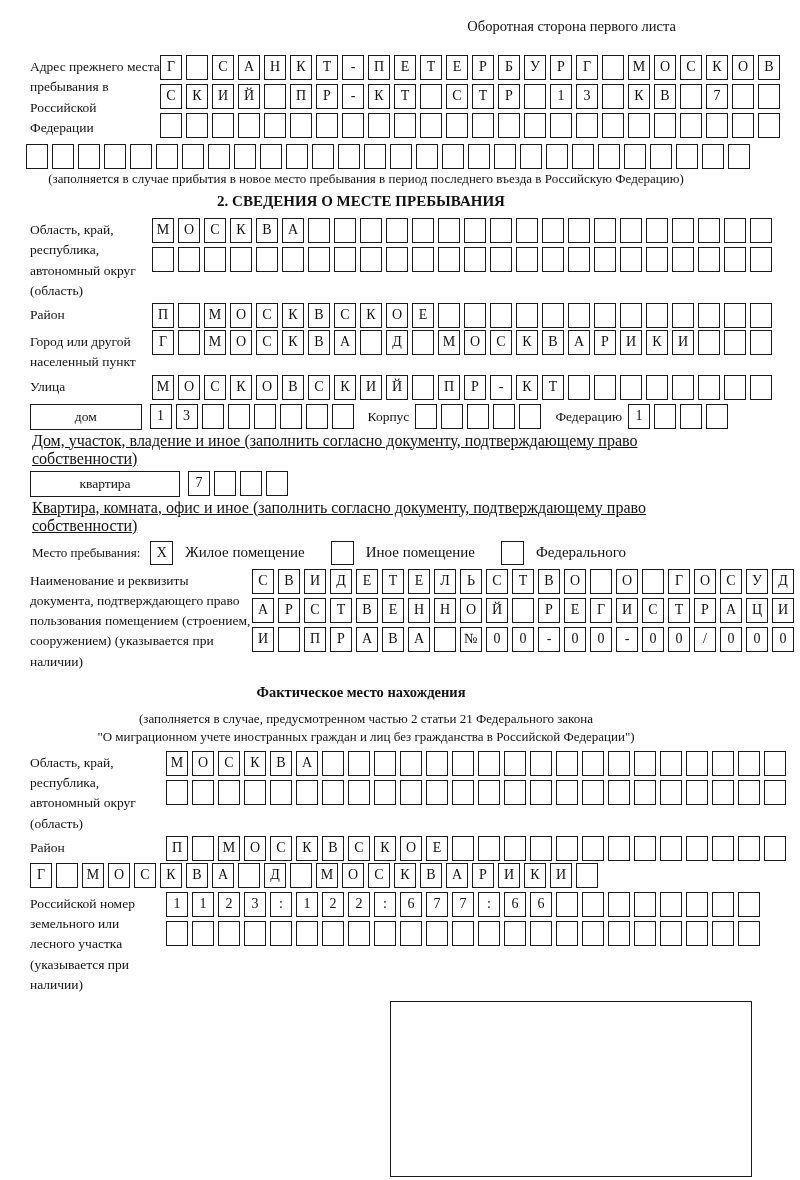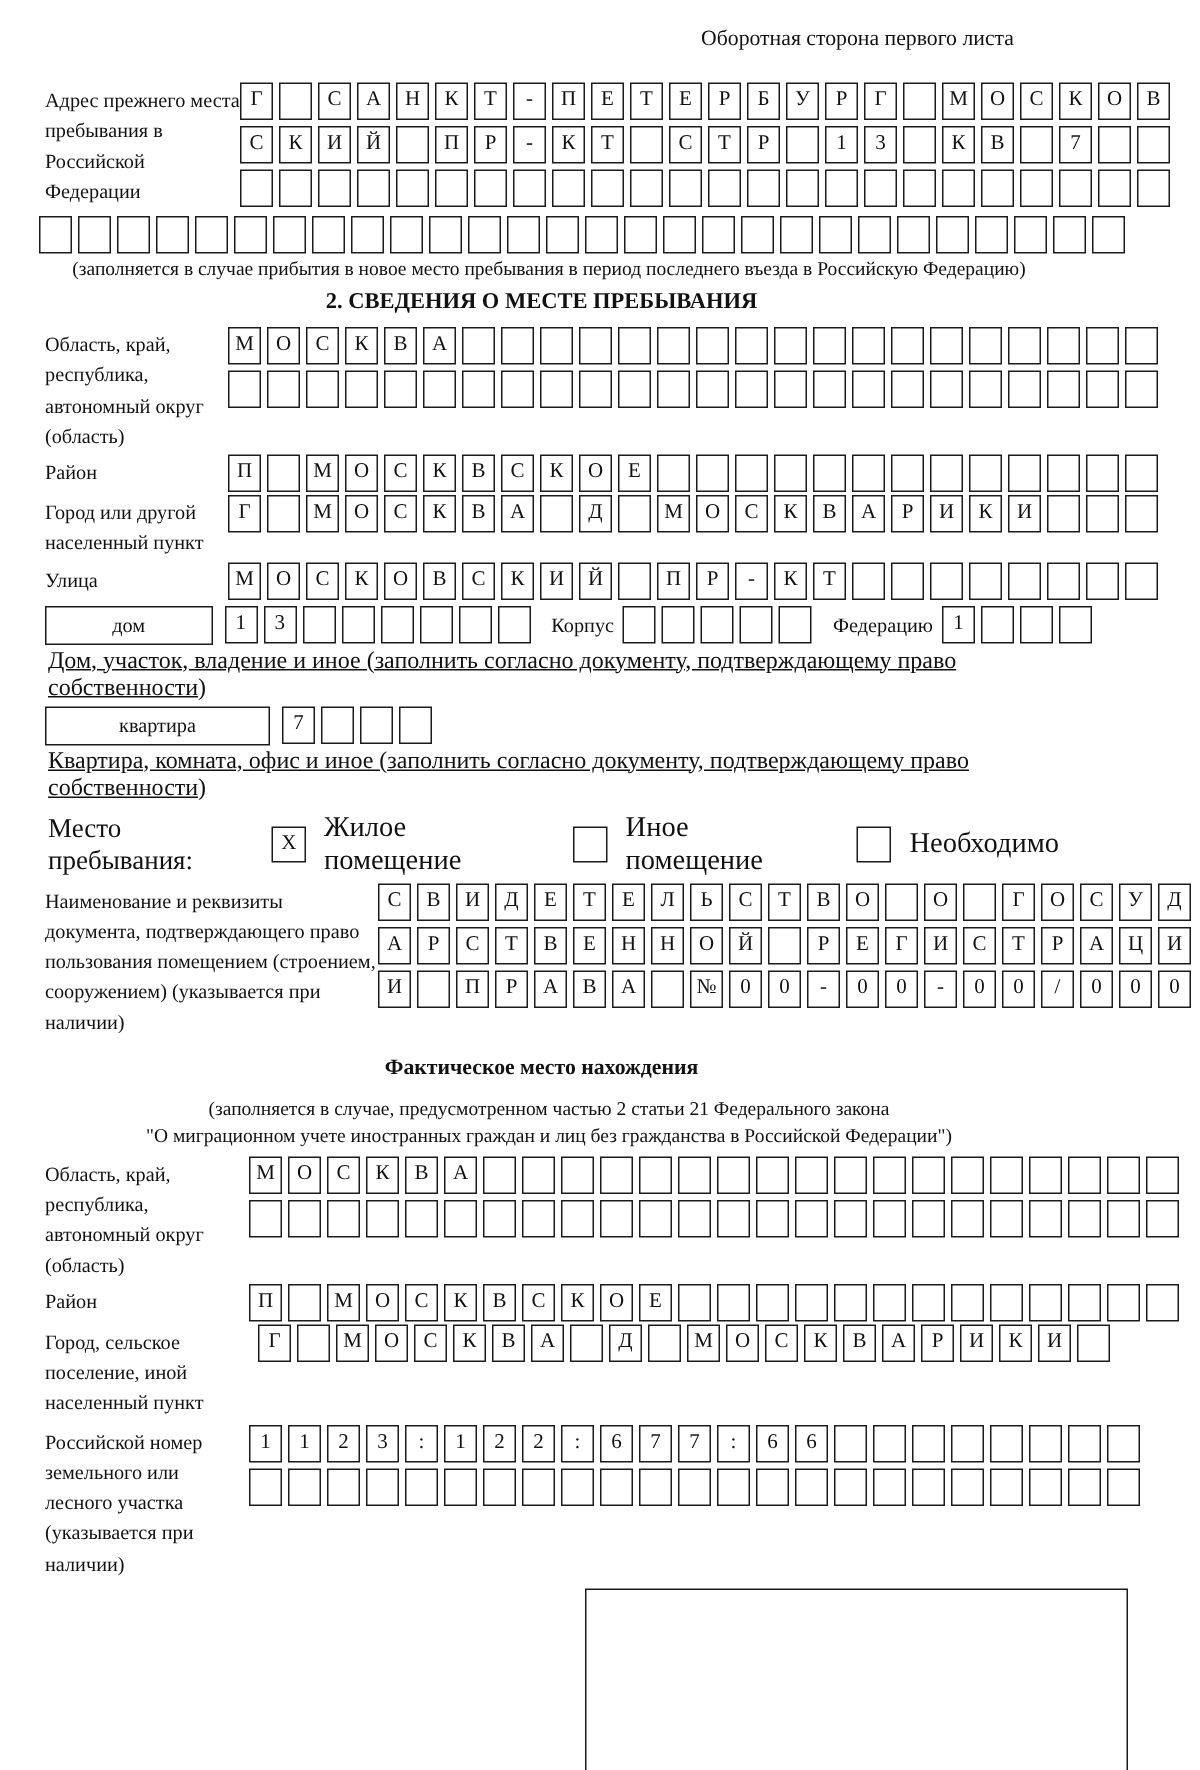--- a/index.html
+++ b/index.html
@@ -41,22 +41,22 @@
 
   .wide-box {
     border:1.6px solid #1b1b1b; height:26px; text-align:center;
     font-size:13.5px; line-height:23px; margin-right:8px;
   }
   .house-box { width:115px; }
   .apt-box { width:150px; }
   .inline-label { font-size:13.5px; line-height:26px; padding:0 6px 0 10px; }
 
   .stay-row { display:flex; align-items:center; margin:6px 0 2px 2px; }
-  .stay-label { font-size:18px; margin-right:10px; }
-  .opt-label { font-size:19px; margin:0 26px 0 8px; }
+  .stay-label { font-size:13px; margin-right:10px; }
+  .opt-label { font-size:15px; margin:0 26px 0 8px; }
   .checkbox { flex:0 0 23px; width:23px; height:24px; }
 
   .fact-title { text-align:center; font-weight:bold; font-size:14.5px; margin:12px 40px 10px 0; }
   .fact-note { text-align:center; font-size:13px; margin:0 30px 2px 0; }
 
   .stamp-wrap { margin-top:6px; }
   .stamp-box {
     width:362px; height:176px; border:1.8px solid #1b1b1b;
     margin-left:360px; background:#fff;
   }
@@ -376,21 +376,21 @@
   </div>
   <div class="note-left">Квартира, комната, офис и иное (заполнить согласно документу, подтверждающему право собственности)</div>
 
   <div class="stay-row">
     <span class="stay-label">Место пребывания:</span>
     <span class="cell checkbox">X</span>
     <span class="opt-label">Жилое помещение</span>
     <span class="cell checkbox"> </span>
     <span class="opt-label">Иное помещение</span>
     <span class="cell checkbox"> </span>
-    <span class="opt-label">Необходимо</span>
+    <span class="opt-label">Федерального</span>
   </div>
 
   <div class="form-row mt4">
     <div class="label w222">Наименование и реквизиты документа, подтверждающего право пользования помещением (строением, сооружением) (указывается при наличии)</div>
     <div class="rows-stack">
       <div class="cells">
           <span class="cell">С</span>
           <span class="cell">В</span>
           <span class="cell">И</span>
           <span class="cell">Д</span>
@@ -547,21 +547,20 @@
         <span class="cell"> </span>
         <span class="cell"> </span>
         <span class="cell"> </span>
         <span class="cell"> </span>
         <span class="cell"> </span>
         <span class="cell"> </span>
       </div>
   </div>
 
   <div class="form-row">
-    <div class="label w142">Город, сельское поселение, иной населенный пункт</div>
     <div class="cells">
         <span class="cell">Г</span>
         <span class="cell"> </span>
         <span class="cell">М</span>
         <span class="cell">О</span>
         <span class="cell">С</span>
         <span class="cell">К</span>
         <span class="cell">В</span>
         <span class="cell">А</span>
         <span class="cell"> </span>

